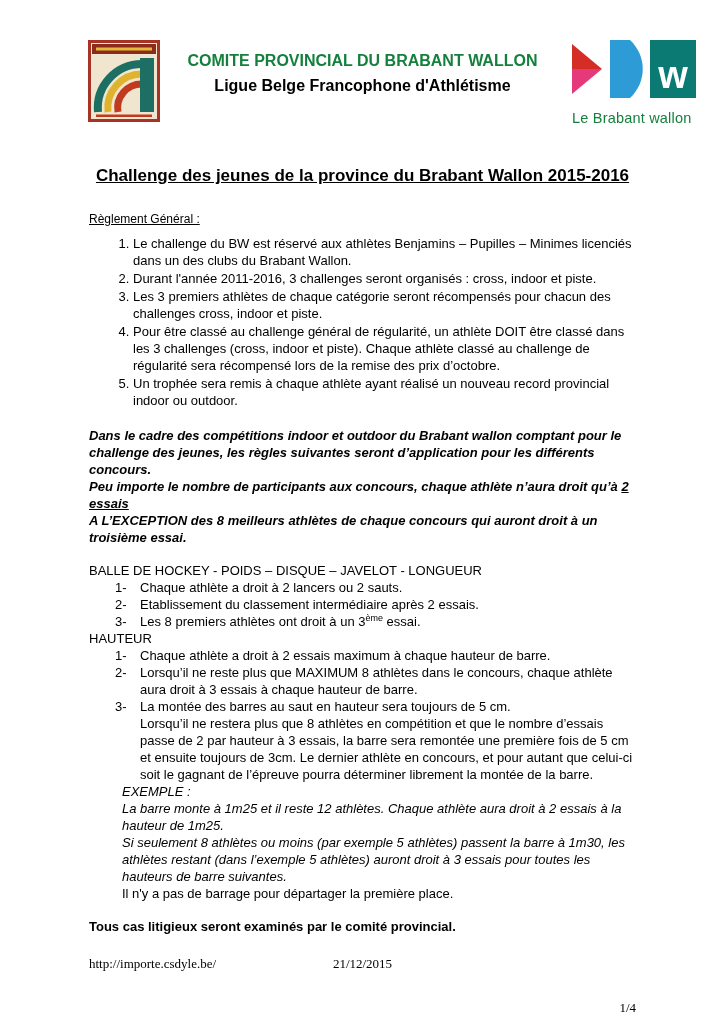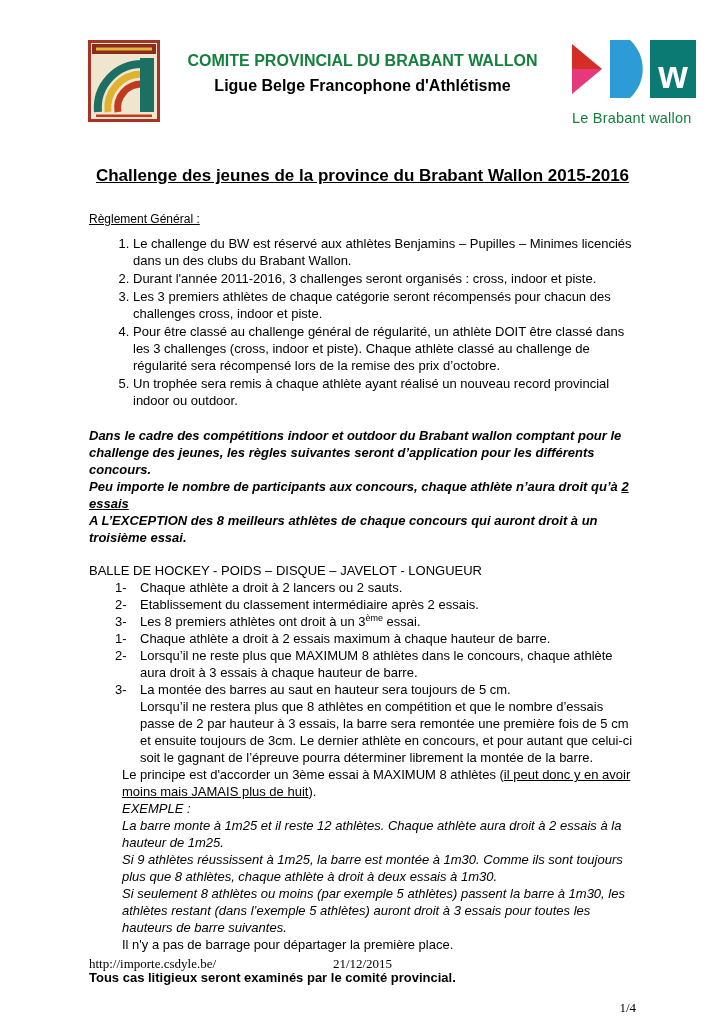--- a/index.html
+++ b/index.html
@@ -114,37 +114,36 @@
         <span class="marker">2-</span>
         <span class="sub-text">Etablissement du classement intermédiaire après 2 essais.</span>
       </div>
       <div class="sub-item">
         <span class="marker">3-</span>
         <span class="sub-text"><span>Les 8 premiers athlètes ont droit à un 3</span><sup>ème</sup><span> essai.</span></span>
       </div>
     </section>
 
     <section class="event-block">
+      <p class="event-heading">HAUTEUR</p>
       <div class="sub-item">
         <span class="marker">1-</span>
         <span class="sub-text">Chaque athlète a droit à 2 essais maximum à chaque hauteur de barre.</span>
       </div>
       <div class="sub-item">
         <span class="marker">2-</span>
         <span class="sub-text">Lorsqu’il ne reste plus que MAXIMUM 8 athlètes dans le concours, chaque athlète aura droit à 3 essais à chaque hauteur de barre.</span>
       </div>
       <div class="sub-item">
         <span class="marker">3-</span>
         <span class="sub-text">La montée des barres au saut en hauteur sera toujours de 5 cm.</span>
       </div>
       <p class="indent-2">Lorsqu’il ne restera plus que 8 athlètes en compétition et que le nombre d’essais passe de 2 par hauteur à 3 essais, la barre sera remontée une première fois de 5 cm et ensuite toujours de 3cm. Le dernier athlète en concours, et pour autant que celui-ci soit le gagnant de l’épreuve pourra déterminer librement la montée de la barre.</p>
-      <p class="indent-1"><span>Le principe est d'accorder un 3ème essai à MAXIMUM 8 athlètes (</span><span class="u">il peut donc y en avoir moins mais JAMAIS plus de huit</span><span>).</span></p>
       <p class="indent-1 italic">EXEMPLE :</p>
       <p class="indent-1 italic">La barre monte à 1m25 et il reste 12 athlètes. Chaque athlète aura droit à 2 essais à la hauteur de 1m25.</p>
-      <p class="indent-1 italic">Si 9 athlètes réussissent à  1m25, la barre est montée à 1m30. Comme ils sont toujours plus que 8 athlètes, chaque athlète à droit à deux essais à 1m30.</p>
       <p class="indent-1 italic">Si seulement 8 athlètes ou moins (par exemple 5 athlètes) passent la barre à 1m30, les athlètes restant (dans l’exemple 5 athlètes) auront droit à 3 essais pour toutes les hauteurs de barre suivantes.</p>
       <p class="indent-1">Il n'y a pas de barrage pour départager la première place.</p>
     </section>
 
     <p class="final-note">Tous cas litigieux seront examinés par le comité provincial.</p>
 
   </main>
 
   <footer class="footer">
     <span class="footer-url">http://importe.csdyle.be/</span>

